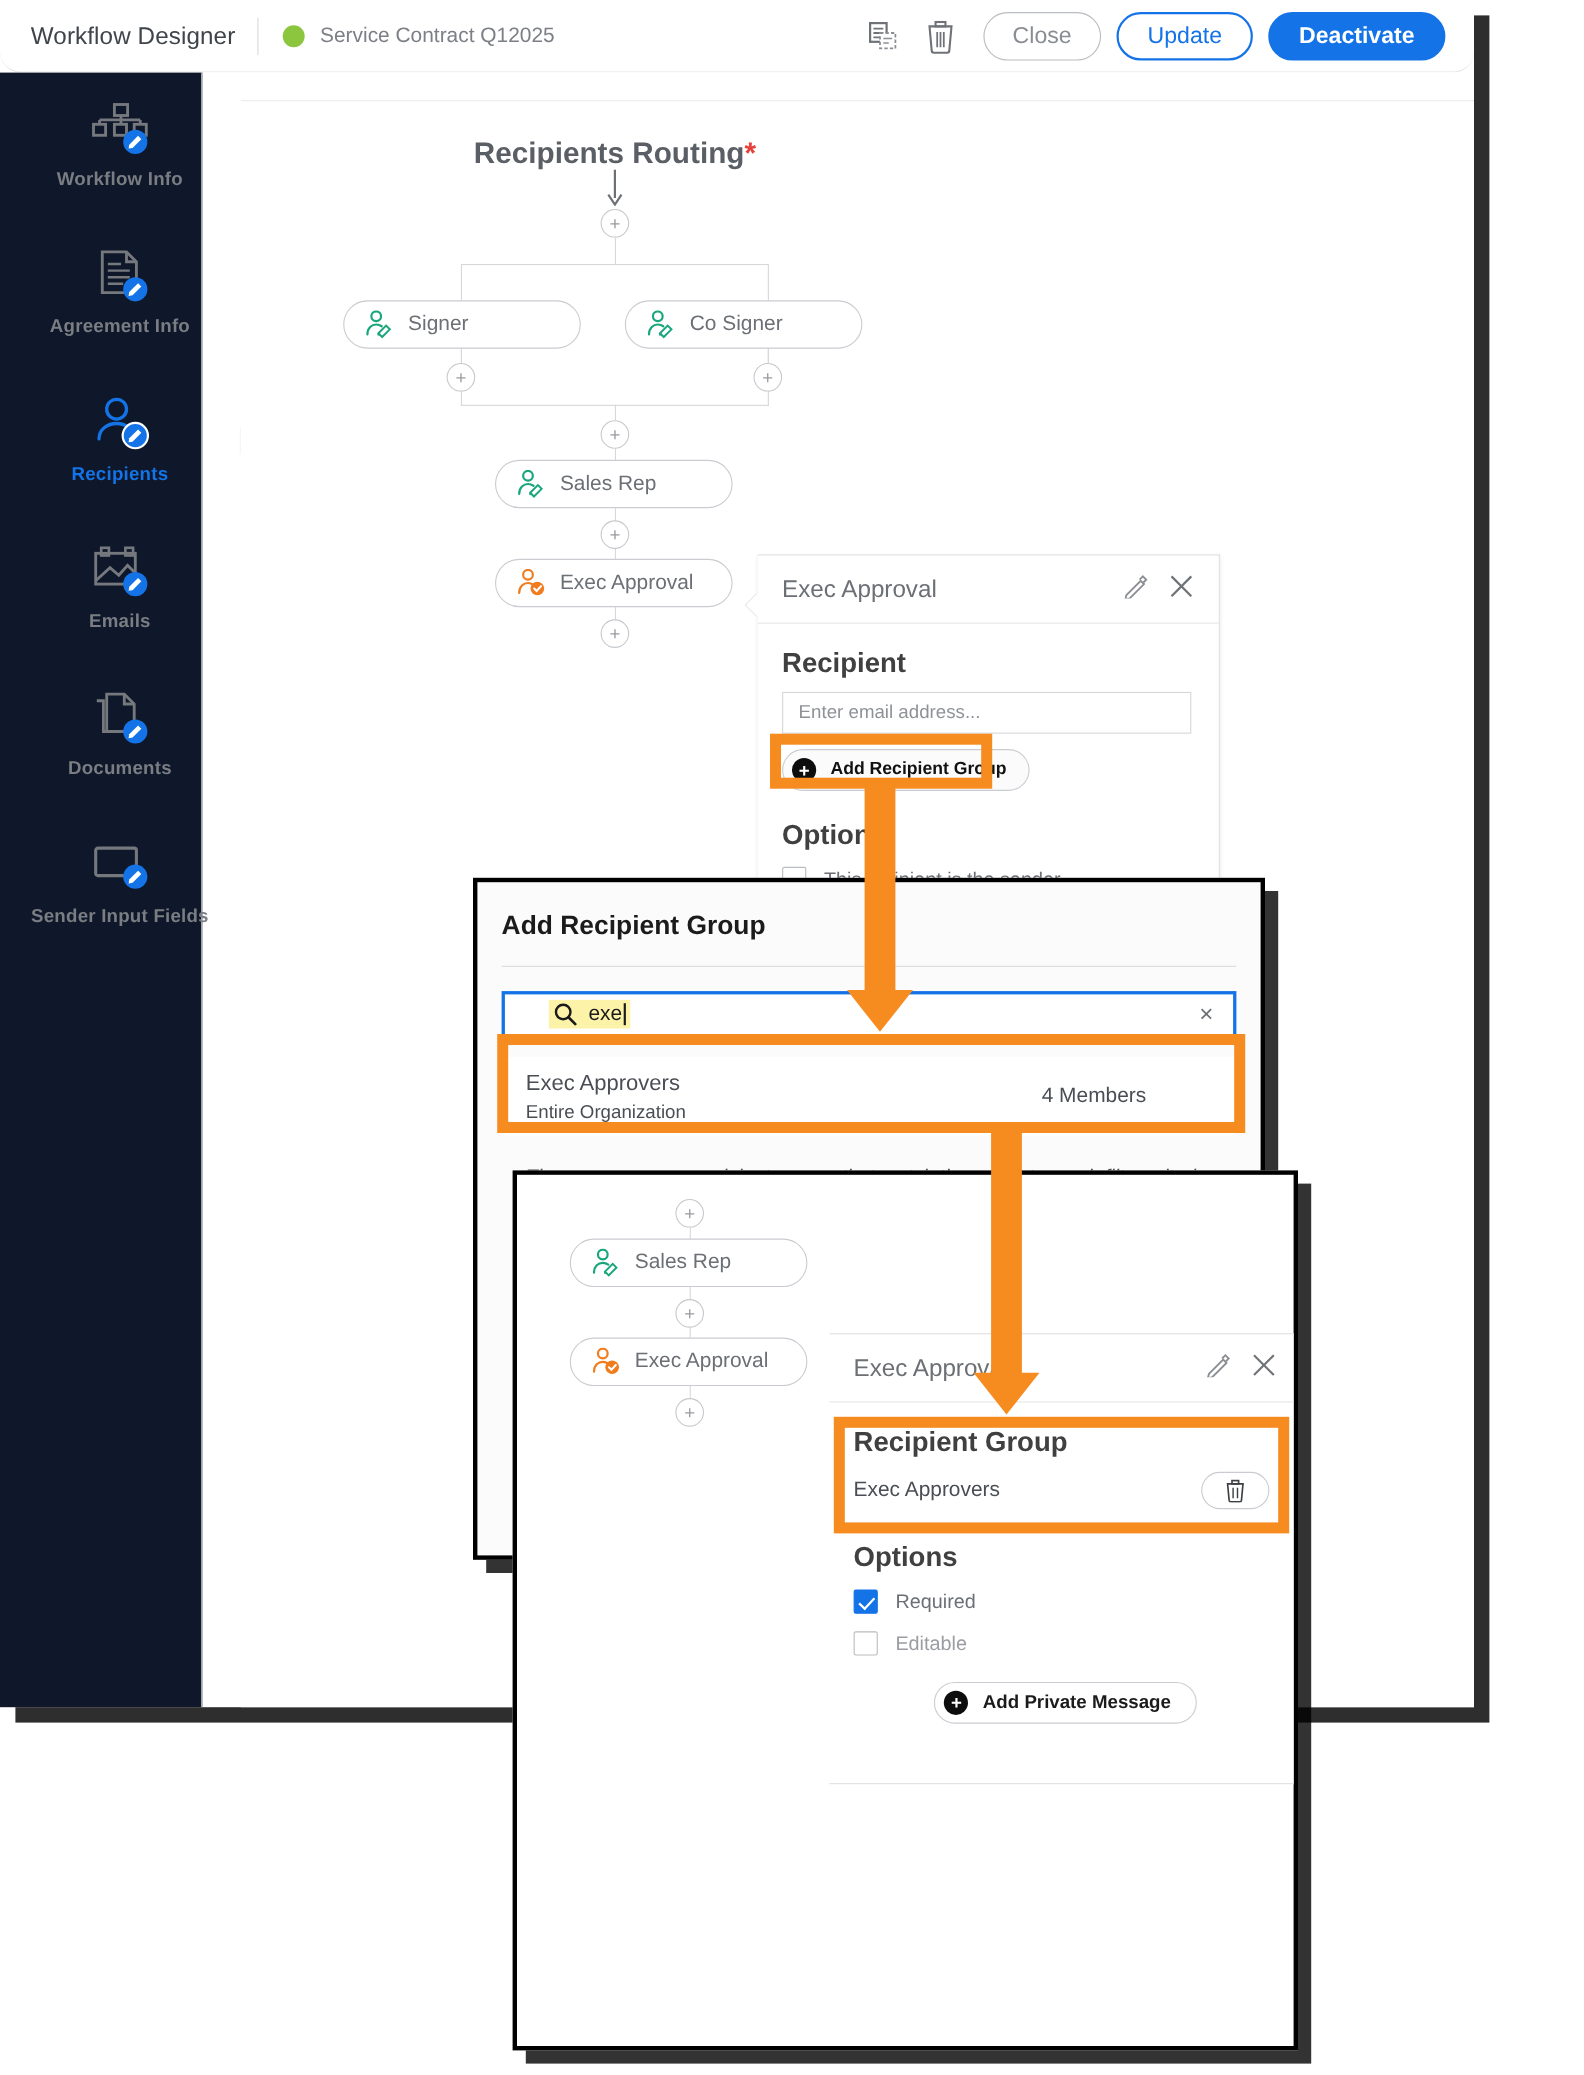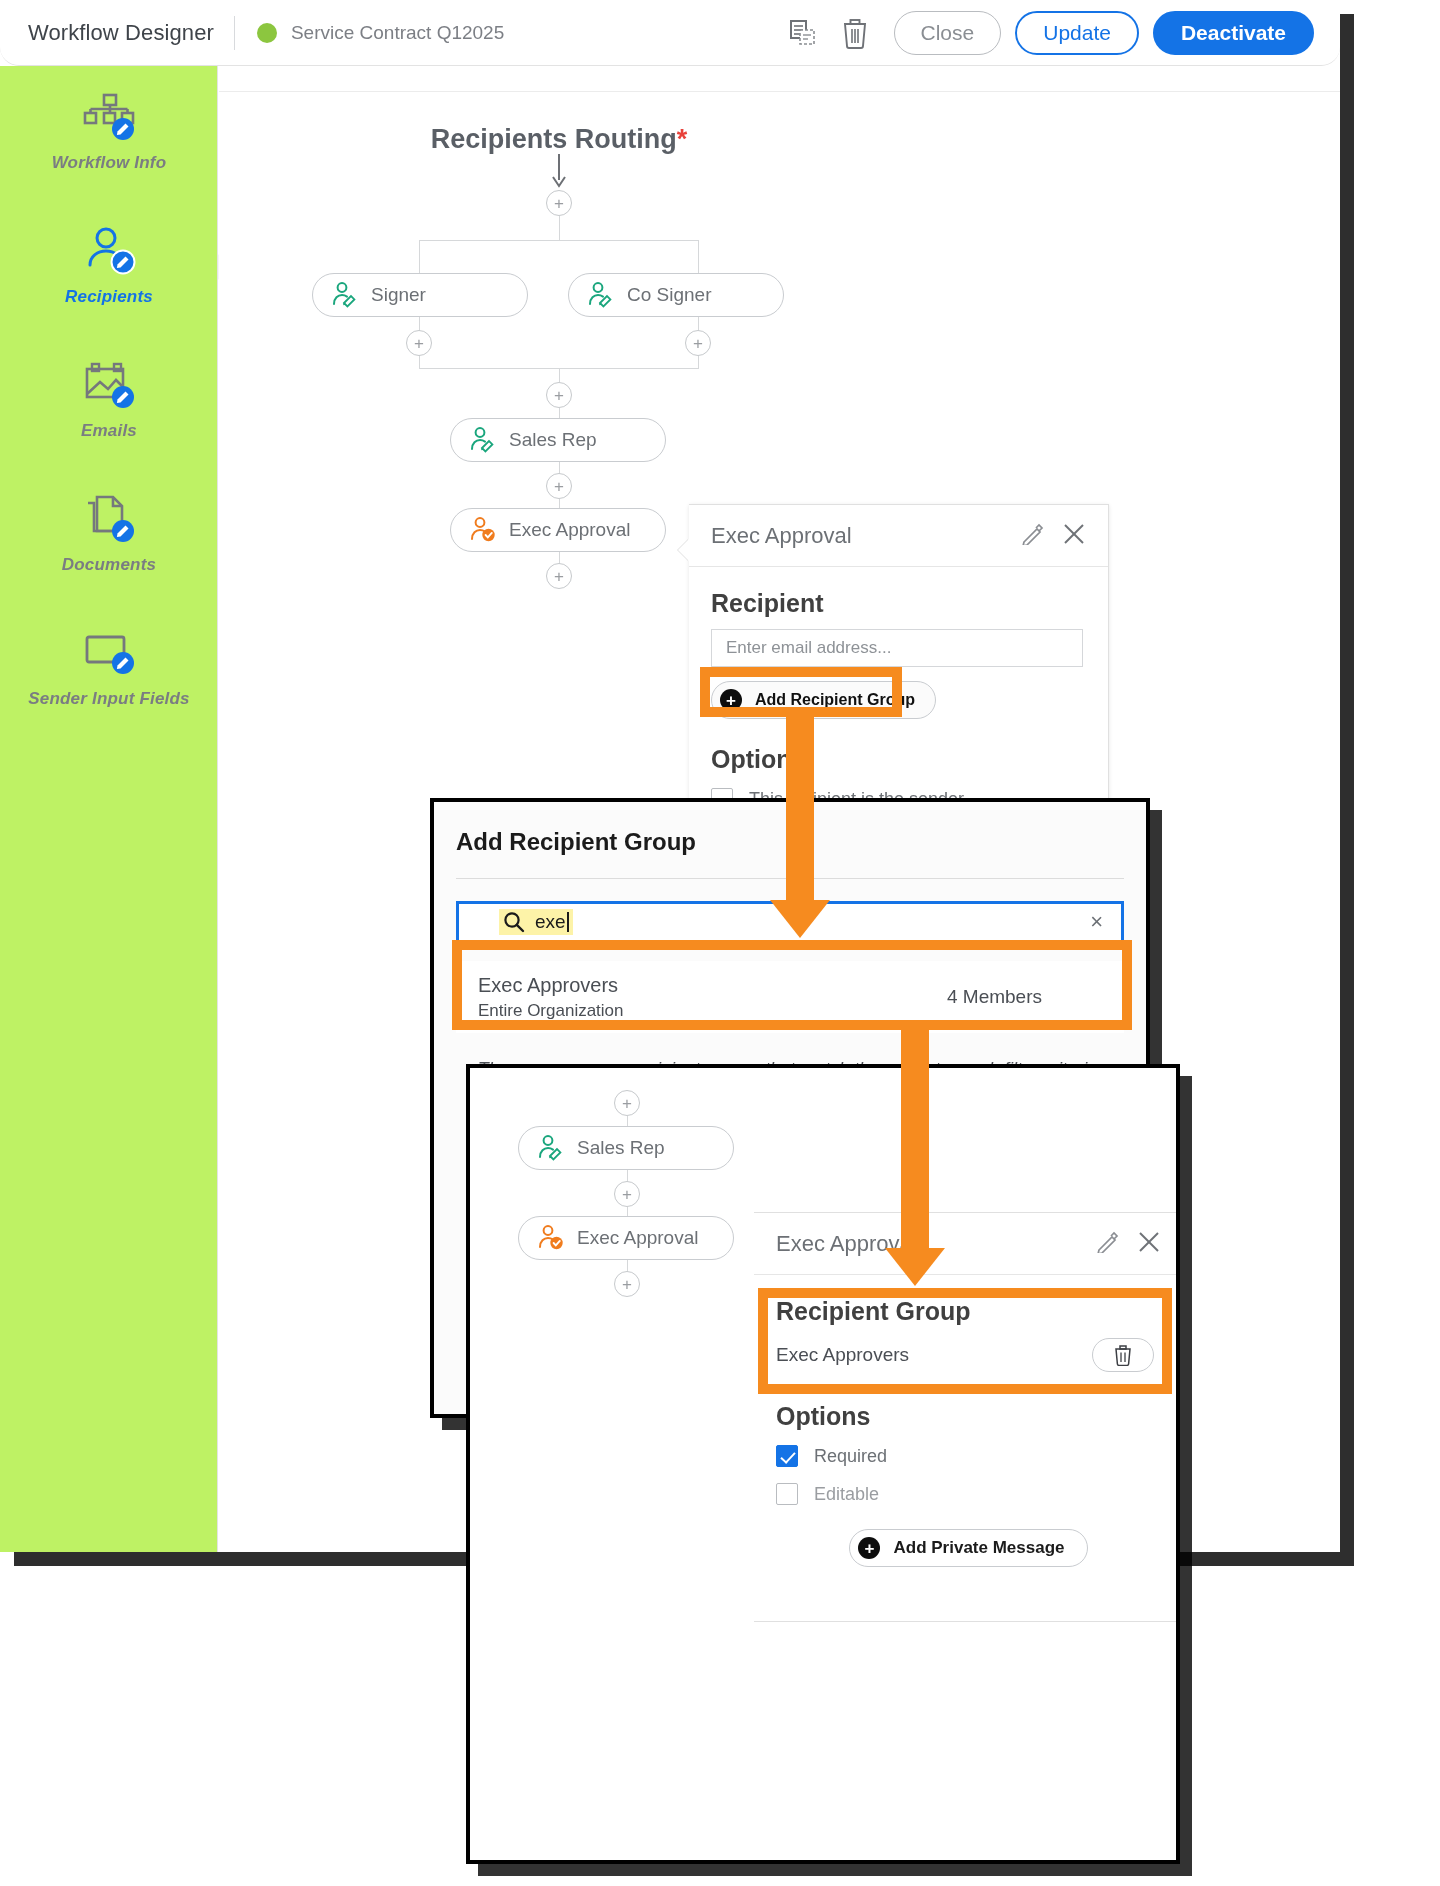--- a/index.html
+++ b/index.html
@@ -46,22 +46,22 @@
     height:44px; border-radius:23px; padding:0 26px;
     display:flex; align-items:center; justify-content:center;
     font-size:21px; cursor:pointer; white-space:nowrap;
   }
   .btn-close{ border:1px solid #b9bcc0; color:#8a8e93; background:#fff; margin-left:10px;}
   .btn-update{ border:2px solid #1473e6; color:#1473e6; background:#fff; margin-left:14px;}
   .btn-deactivate{ border:2px solid #1473e6; color:#fff; background:#1473e6; margin-left:14px; font-weight:bold;}
 
   
   .rail{
-    position:absolute; left:0; top:66px; width:218px; height:1486px;
-    background:#bef264; border-right:1px solid #e3e3e3;font-style:italic;
+    position:absolute; left:0; top:66px; width:184px; height:1486px;
+    background:#0f172a; border-right:1px solid #e3e3e3;
   }
   .rail-item{
     width:218px; height:134px;
     display:flex; flex-direction:column; align-items:center; justify-content:center;
     cursor:pointer; position:relative;
   }
   .rail-item .lbl{ font-size:17px; color:#7a7d82; margin-top:10px; font-weight:bold; letter-spacing:.2px;}
   .rail-item.active .lbl{ color:#1473e6; }
   .rail-item.active::after{
     content:""; position:absolute; right:-11px; top:50%; transform:translateY(-50%);
@@ -258,20 +258,32 @@
           <rect x="23" y="20" width="11" height="10" fill="none" stroke="#75787d" stroke-width="2.6"></rect>
           <rect x="41" y="20" width="11" height="10" fill="none" stroke="#75787d" stroke-width="2.6"></rect>
           <path d="M29 12 v4 M9.5 16 h37 M9.5 16 v4 M29 16 v4 M46.5 16 v4" stroke="#75787d" stroke-width="2.6" fill="none"></path>
           <circle cx="42" cy="36" r="11" fill="#1473e6"></circle>
           <path d="M36.5 38.5 l8-8 3 3 -8 8 -3.6 .6 z" fill="#fff"></path>
         </svg>
       </div>
       <div class="lbl">Workflow Info</div>
     </div>
 
+    <div class="rail-item">
+      <div class="rail-icon">
+        <svg width="56" height="50" viewBox="0 0 56 50">
+          <path d="M12 2 h22 l9 9 v28 h-31 z" fill="none" stroke="#75787d" stroke-width="2.6"></path>
+          <path d="M34 2 v9 h9" fill="none" stroke="#75787d" stroke-width="2.6"></path>
+          <path d="M17 13 h12 M17 19 h20 M17 25 h20 M17 31 h14" stroke="#75787d" stroke-width="2.2"></path>
+          <circle cx="42" cy="36" r="11" fill="#1473e6"></circle>
+          <path d="M36.5 38.5 l8-8 3 3 -8 8 -3.6 .6 z" fill="#fff"></path>
+        </svg>
+      </div>
+      <div class="lbl">Agreement Info</div>
+    </div>
 
     <div class="rail-item active">
       <div class="rail-icon">
         <svg width="56" height="50" viewBox="0 0 56 50">
           <circle cx="25" cy="11" r="9" fill="none" stroke="#1473e6" stroke-width="3"></circle>
           <path d="M9 38 c0-9 8-14 16-14 c8 0 16 5 16 14" fill="none" stroke="#1473e6" stroke-width="3" stroke-linecap="round"></path>
           <circle cx="42" cy="35" r="11.5" fill="#1473e6" stroke="#fff" stroke-width="2"></circle>
           <path d="M36.5 37.5 l8-8 3 3 -8 8 -3.6 .6 z" fill="#fff"></path>
         </svg>
       </div>

